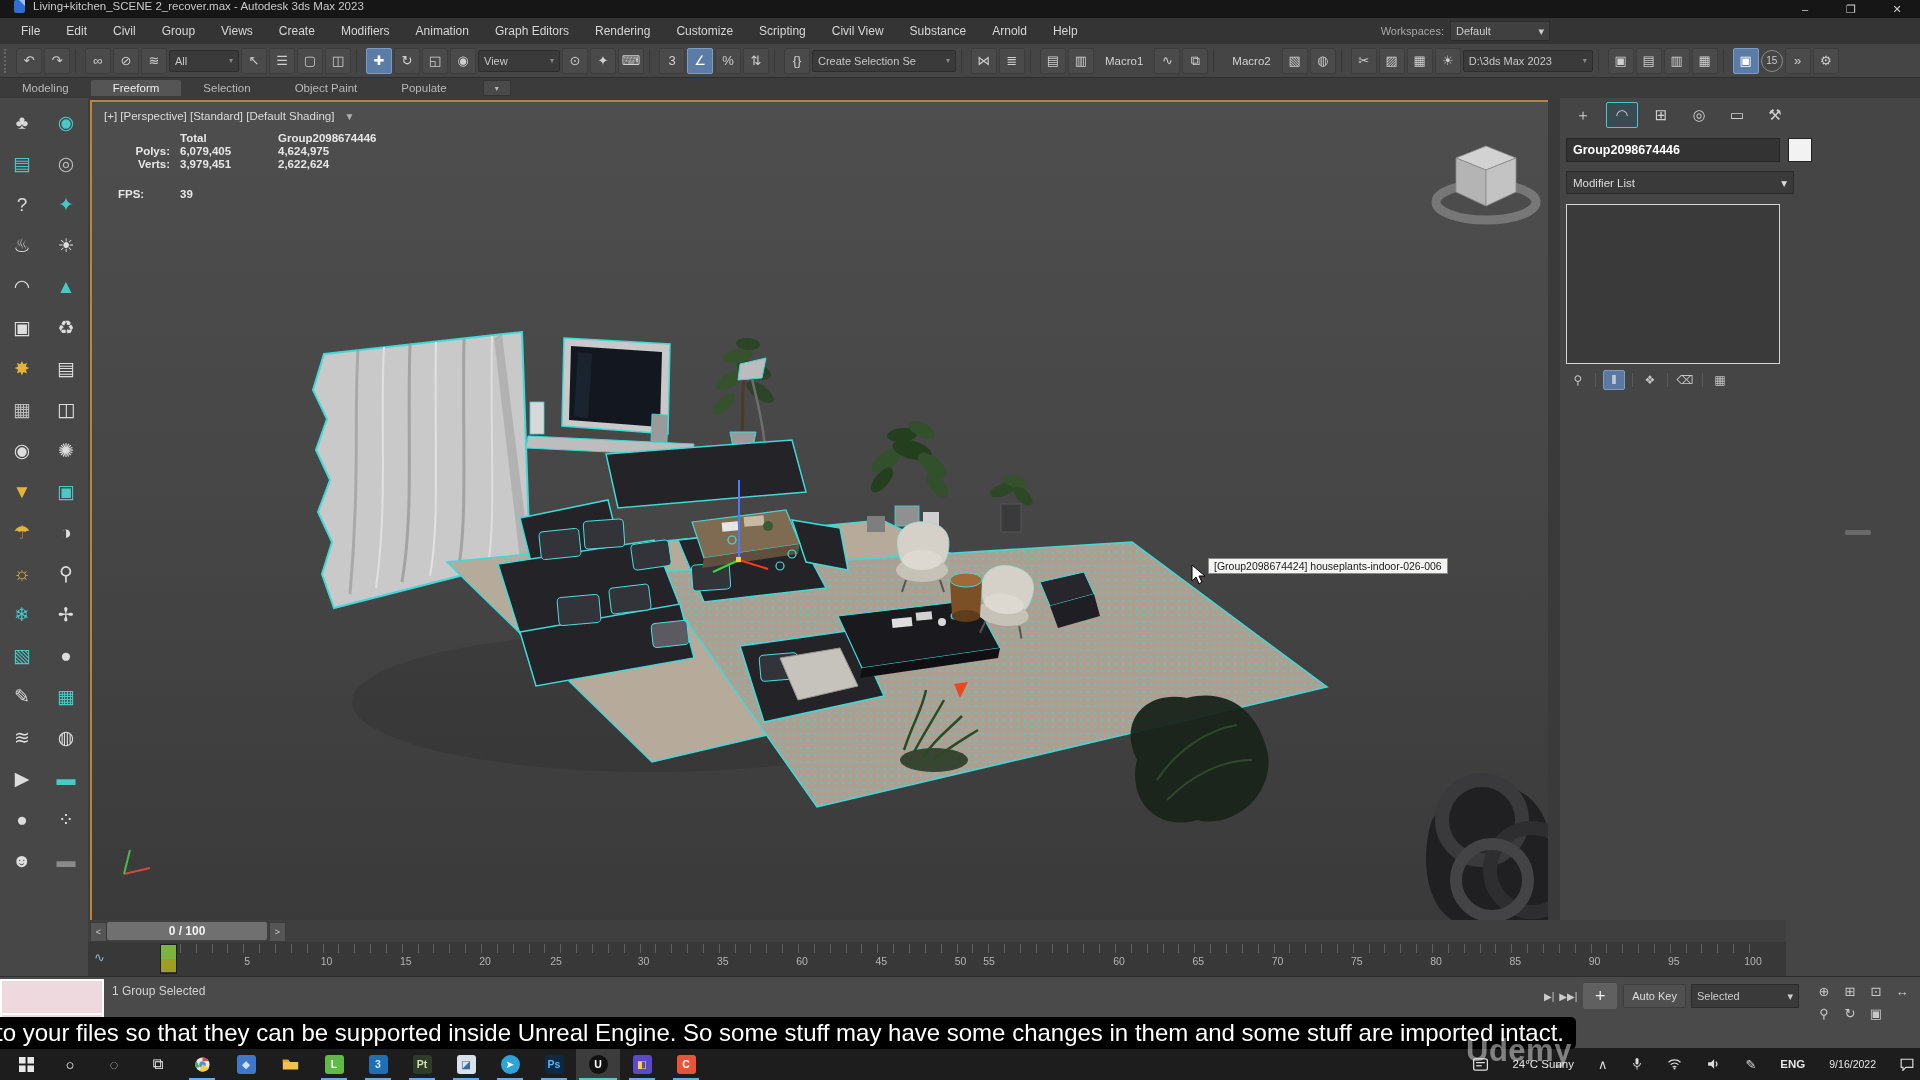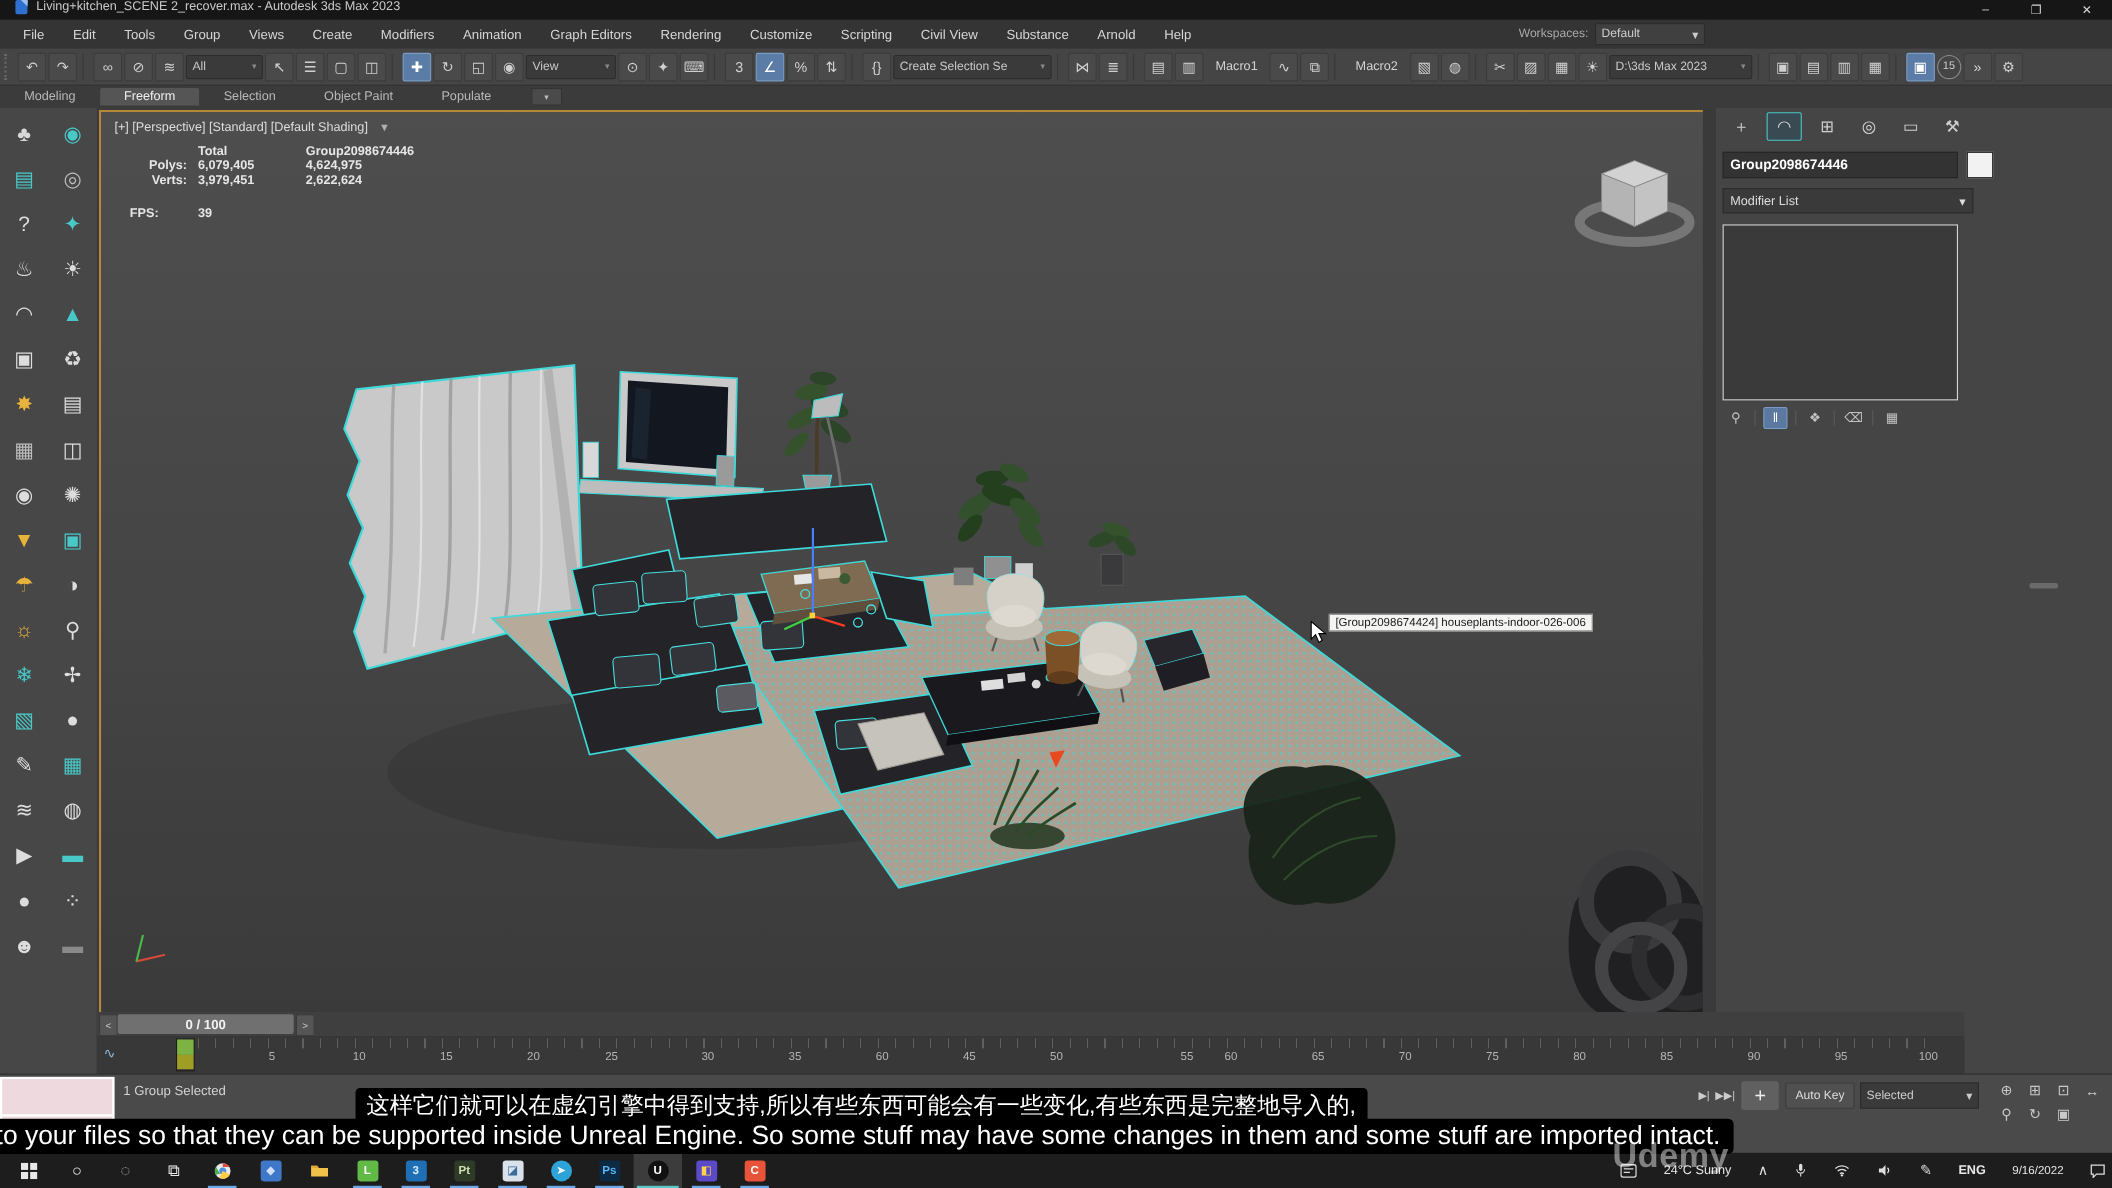--- a/index.html
+++ b/index.html
@@ -149,21 +149,21 @@
       <div class="win-btn">–</div>
       <div class="win-btn">❐</div>
       <div class="win-btn">✕</div>
     </div>
   </div>
 
   <div class="menubar">
     <div class="menu-items">
         <div class="mi">File</div>
         <div class="mi">Edit</div>
-        <div class="mi">Tools</div>
+        <div class="mi">Civil</div>
         <div class="mi">Group</div>
         <div class="mi">Views</div>
         <div class="mi">Create</div>
         <div class="mi">Modifiers</div>
         <div class="mi">Animation</div>
         <div class="mi">Graph Editors</div>
         <div class="mi">Rendering</div>
         <div class="mi">Customize</div>
         <div class="mi">Scripting</div>
         <div class="mi">Civil View</div>
@@ -568,21 +568,21 @@
         <span class="tick" style="left: 159.25px;">5</span>
         <span class="tick" style="left: 238.5px;">10</span>
         <span class="tick" style="left: 317.75px;">15</span>
         <span class="tick" style="left: 397px;">20</span>
         <span class="tick" style="left: 468px;">25</span>
         <span class="tick" style="left: 555.5px;">30</span>
         <span class="tick" style="left: 634.75px;">35</span>
         <span class="tick" style="left: 714px;">60</span>
         <span class="tick" style="left: 793.25px;">45</span>
         <span class="tick" style="left: 872.5px;">50</span>
-        <span class="tick" style="left: 991px;">55</span>
+        <span class="tick" style="left: 901px;">55</span>
         <span class="tick" style="left: 1031px;">60</span>
         <span class="tick" style="left: 1110.25px;">65</span>
         <span class="tick" style="left: 1189.5px;">70</span>
         <span class="tick" style="left: 1268.75px;">75</span>
         <span class="tick" style="left: 1348px;">80</span>
         <span class="tick" style="left: 1427.25px;">85</span>
         <span class="tick" style="left: 1506.5px;">90</span>
         <span class="tick" style="left: 1585.75px;">95</span>
         <span class="tick" style="left: 1665px;">100</span>
       </div>
@@ -609,21 +609,20 @@
         <div class="nav-i">⊕</div>
         <div class="nav-i">⊞</div>
         <div class="nav-i">⊡</div>
         <div class="nav-i">↔</div>
         <div class="nav-i">⚲</div>
         <div class="nav-i">↻</div>
         <div class="nav-i">▣</div>
       </div>
   </div>
 
-  <div class="sub-zh">这样它们就可以在虚幻引擎中得到支持,所以有些东西可能会有一些变化,有些东西是完整地导入的,</div>
   <div class="sub-en">to your files so that they can be supported inside Unreal Engine. So some stuff may have some changes in them and some stuff are imported intact.</div>
 
   <div class="taskbar">
     <div class="tb-apps">
         <div class="tb-app">
           <svg width="15" height="15" viewBox="0 0 16 16">
             <rect width="7" height="7" fill="#e8e8e8"></rect>
             <rect x="9" width="7" height="7" fill="#e8e8e8"></rect>
             <rect y="9" width="7" height="7" fill="#e8e8e8"></rect>
             <rect x="9" y="9" width="7" height="7" fill="#e8e8e8"></rect>

